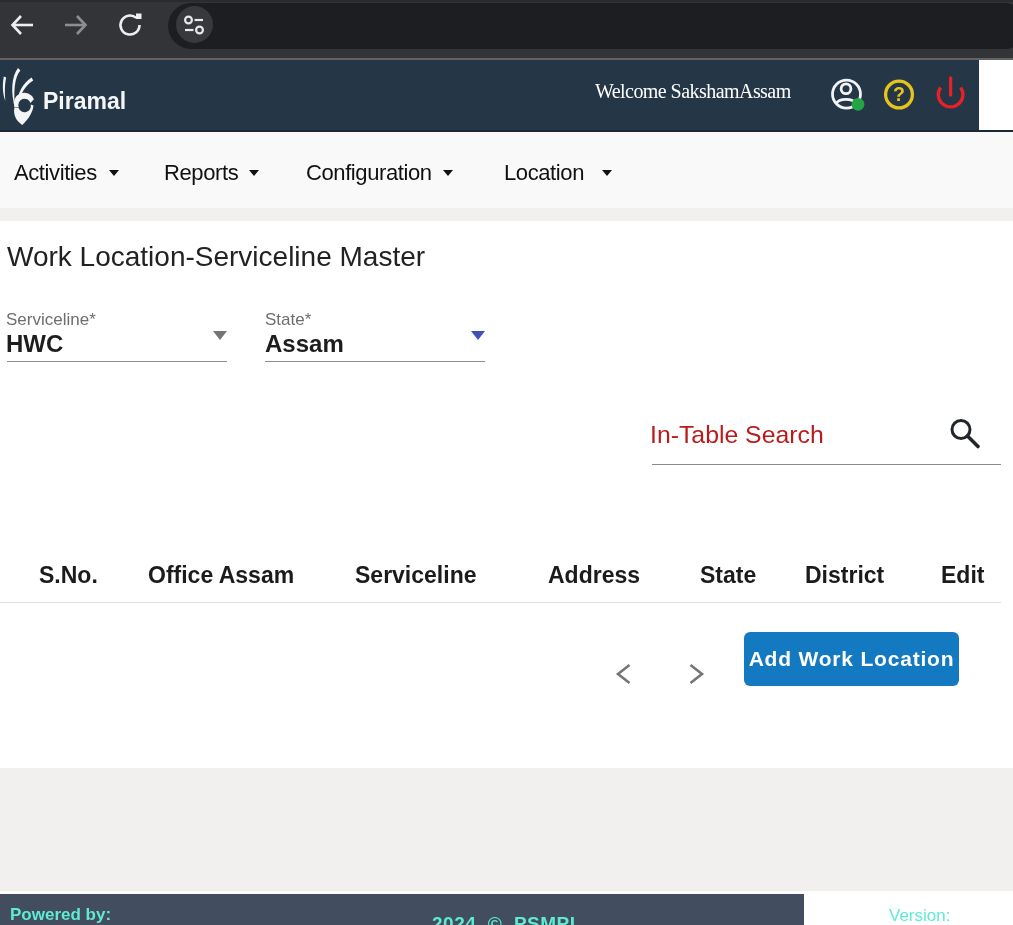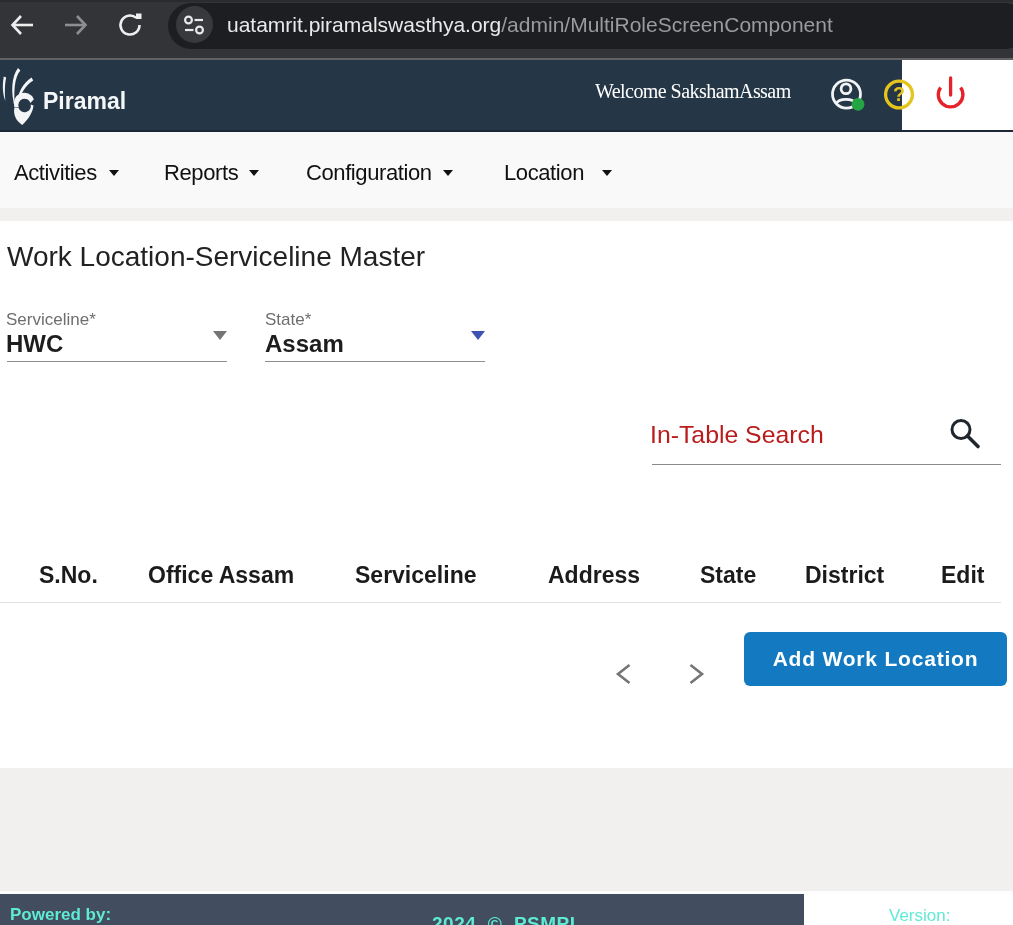--- a/index.html
+++ b/index.html
@@ -7,21 +7,21 @@
   .abs { position:absolute; }
   
   #browser { position:absolute; left:0; top:0; width:1013px; height:58px; background:#333437; }
   #btop { position:absolute; left:0; top:0; width:1013px; height:2px; background:#2a2b2d; }
   #bline { position:absolute; left:0; top:58px; z-index:5; width:1013px; height:2px; background:#636363; }
   #pill { position:absolute; left:168px; top:3px; width:860px; height:46px; border-radius:23px; background:#1d1e21; }
   #sicircle { position:absolute; left:176px; top:6px; width:37px; height:37px; border-radius:50%; background:#38393c; }
   #urltext { position:absolute; left:227px; top:13px; font-size:21px; color:#e8e9ea; white-space:nowrap; }
   #urltext .path { color:#9a9b9e; }
   
-  #hdr { position:absolute; left:0; top:60px; width:902px; height:70px; background:#253647;padding-left:39px; }
+  #hdr { position:absolute; left:0; top:60px; width:979px; height:70px; background:#253647;padding-left:39px; }
   #hline { position:absolute; left:0; top:130px; width:1013px; height:2px; background:#1b2836; }
   #welcome { position:absolute; left:595px; top:20px; font-size:20px; letter-spacing:-0.55px; color:#fff;font-family:Liberation Serif, serif; }
   
   #nav { position:absolute; left:0; top:132px; width:1013px; height:76px; background:#f9f9f9; }
   .navitem { position:absolute; top:28px; font-size:22px; letter-spacing:-0.4px; color:#111; }
   .caret { position:absolute; top:38px; width:0; height:0; border-left:5.5px solid transparent; border-right:5.5px solid transparent; border-top:6.5px solid #111; }
   
   #band1 { position:absolute; left:0; top:208px; width:1013px; height:13px; background:#f1f0ee; }
   #band2 { position:absolute; left:0; top:768px; width:1013px; height:123px; background:#f1f0ee; }
   #sep { position:absolute; left:0; top:891px; width:1013px; height:3px; background:#fdfdfd; }
@@ -29,21 +29,21 @@
   
   #heading { position:absolute; left:7px; top:241px; font-size:28px; color:#222; }
   .flabel { position:absolute; top:310px; font-size:17px; color:#6e6e6e; }
   .fvalue { position:absolute; top:330px; font-size:24px; font-weight:bold; color:#1d1d1d; }
   .fline { position:absolute; top:361px; height:1px; background:#8e8e8e; }
   .farrow { position:absolute; top:331px; width:0; height:0; border-left:7.5px solid transparent; border-right:7.5px solid transparent; border-top:9px solid #757575; }
   #ph { position:absolute; left:650px; top:421px; font-size:24.8px; color:#b91c1c; }
   #sline { position:absolute; left:652px; top:464px; width:349px; height:1px; background:#8a8a8a; }
   .th { position:absolute; top:562px; font-size:23px; font-weight:bold; color:#1b1b1b; white-space:nowrap;margin-left:20px; }
   #thline { position:absolute; left:0; top:602px; width:1001px; height:1px; background:#e0e0e0; }
-  #btn { position:absolute; left:744px; top:632px; width:263px; height:54px; background:#137ac1; border-radius:6px; color:#fff; font-weight:bold; font-size:21px; letter-spacing:0.8px; text-align:center; line-height:54px; }
+  #btn { position:absolute; left:744px; top:632px; width:215px; height:54px; background:#137ac1; border-radius:6px; color:#fff; font-weight:bold; font-size:21px; letter-spacing:0.8px; text-align:center; line-height:54px; }
   #pow { position:absolute; left:10px; top:11px; font-size:17px; font-weight:bold; }
   #cop { position:absolute; left:432px; top:19px; font-size:19px; font-weight:bold; letter-spacing:0.5px;}
   #ver { position:absolute; left:889px; top:12px; font-size:17px; font-weight:normal; }
 </style>
 </head>
 <body>
 <div id="browser">
   <div id="btop"></div>
   <svg class="abs" style="left:9px;top:12px" width="26" height="26" viewBox="0 0 26 26">
       <g stroke="#eeeeee" stroke-width="2.6" fill="none">
@@ -66,21 +66,20 @@
     </svg>
   <div id="sicircle"></div>
   <svg class="abs" style="left:179px;top:10px" width="30" height="30" viewBox="0 0 30 30">
       <g stroke="#e8e9ea" stroke-width="2.2" fill="none">
         <circle cx="9.5" cy="10" r="3.4"></circle>
         <path d="M15.5 10 H24"></path>
         <circle cx="20.5" cy="20" r="3.4"></circle>
         <path d="M6 20 H14.5"></path>
       </g>
     </svg>
-  <div id="urltext">uatamrit.piramalswasthya.org<span class="path">/admin/MultiRoleScreenComponent</span></div>
 </div>
 <div id="bline"></div>
 
 <div id="hdr">
   <svg class="abs" style="left:0px;top:2px" width="45" height="68" viewBox="0 0 45 68">
     <g fill="#f3f5f6">
       <path d="M3.8 14.5 C2.2 23 2.6 32 5.4 39 C4.6 30.5 4.8 21.5 6.2 15.5 Z"></path>
       <path d="M18 6 C11.6 14.5 10.2 30 15.4 47.5 C13.2 31 14.4 15 20.4 8.6 Z"></path>
       <path d="M31.6 15.6 C23 21 17.2 31.5 16.4 44.5 C20.6 32.5 25.4 23 33.2 18.6 Z"></path>
       <path d="M14.6 45.2 A10.2 10.2 0 0 1 33.9 37.2 L30.4 40.9 A6.1 6.1 0 0 0 18.7 44.9 Z"></path>

